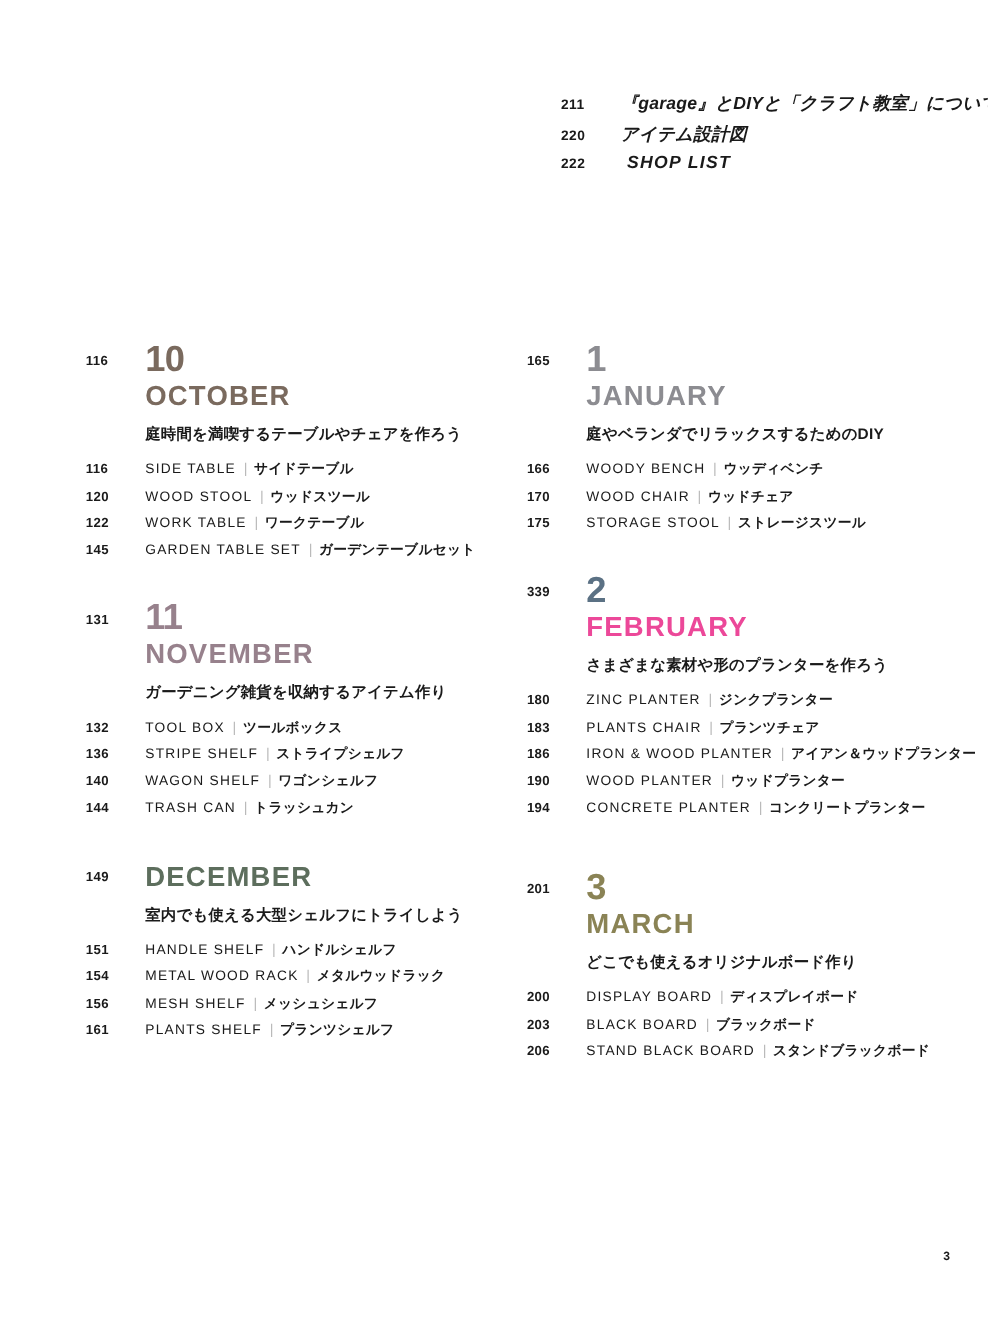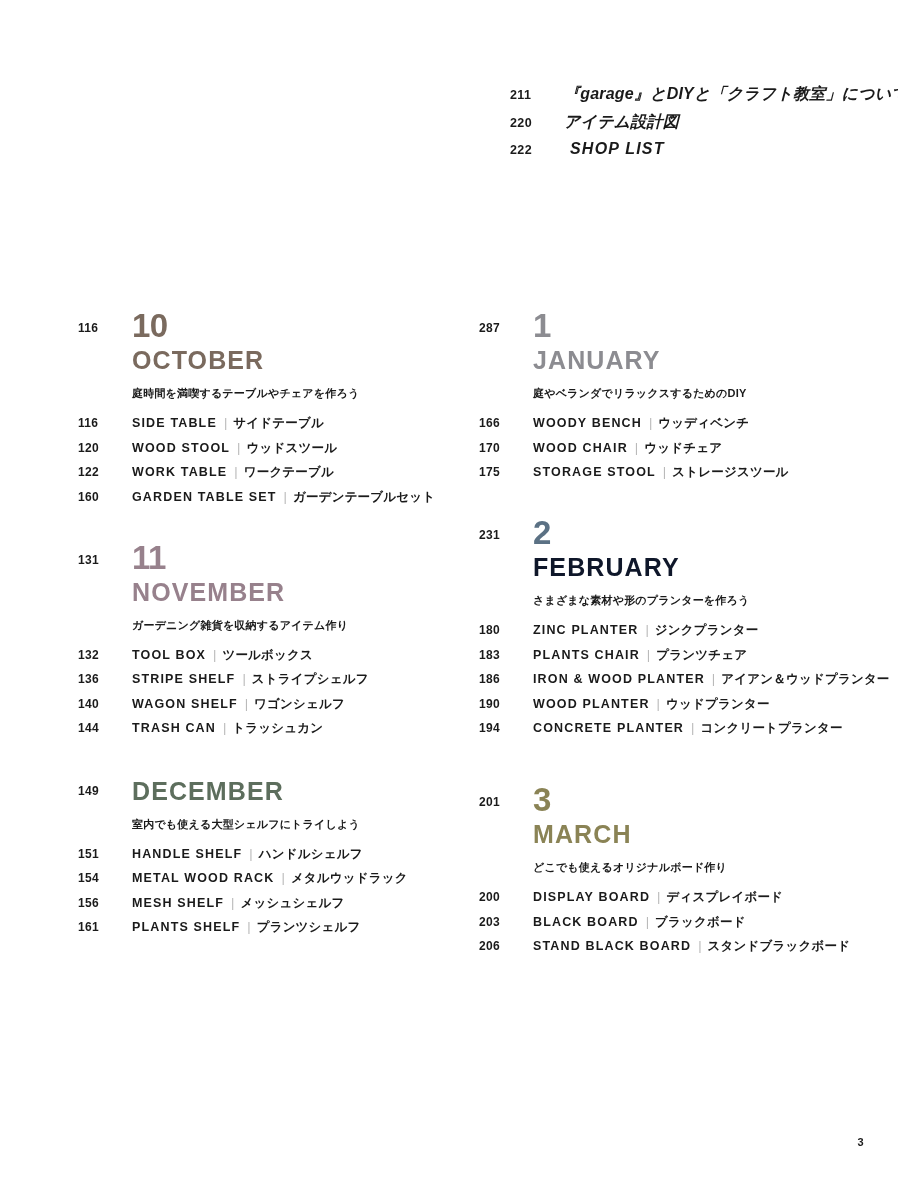--- a/index.html
+++ b/index.html
@@ -104,21 +104,21 @@
     letter-spacing: -0.5px;
   }
   .month-name {
     font-size: 25px;
     font-weight: bold;
     letter-spacing: 1.1px;
     line-height: 1.35;
     margin-top: 2px;
   }
   .month-desc {
-    font-size: 11px;
+    font-size: 14px;
     font-weight: bold;
     color: #1a1a1a;
     letter-spacing: 0.2px;
     margin-top: 8px;
     white-space: nowrap;
   }
 
   
   .items {
     margin-top: 14px;
@@ -137,21 +137,21 @@
     letter-spacing: 0.3px;
     color: #1a1a1a;
   }
   .item-row .body {
     padding-left: 12px;
     display: flex;
     align-items: baseline;
   }
   .item-row .en {
     font-size: 12.5px;
-    font-weight: bold;
+    font-weight: normal;
     letter-spacing: 1.15px;
     color: #1a1a1a;
   }
   .item-row .sep {
     color: #b9b9b9;
     font-size: 13px;
     font-weight: normal;
     padding: 0 6px 0 7px;
     line-height: 1;
   }
@@ -223,21 +223,21 @@
             </div>
             <div class="item-row">
               <span class="pg">122</span>
               <span class="body">
                 <span class="en">WORK TABLE</span>
                 <span class="sep">|</span>
                 <span class="ja">ワークテーブル</span>
               </span>
             </div>
             <div class="item-row">
-              <span class="pg">160</span>
+              <span class="pg">145</span>
               <span class="body">
                 <span class="en">GARDEN TABLE SET</span>
                 <span class="sep">|</span>
                 <span class="ja">ガーデンテーブルセット</span>
               </span>
             </div>
           </div>
         </div>
         <div class="section">
           <div class="sec-head">
@@ -323,21 +323,21 @@
                 <span class="sep">|</span>
                 <span class="ja">プランツシェルフ</span>
               </span>
             </div>
           </div>
         </div>
       </div>
     <div class="col col-right">
         <div class="section">
           <div class="sec-head">
-            <div class="sec-startpage">287</div>
+            <div class="sec-startpage">165</div>
             <div class="sec-main">
               <div class="month-num" style="color: rgb(140, 140, 145);">1</div>
               <div class="month-name" style="color: rgb(140, 140, 145);">JANUARY</div>
               <div class="month-desc">庭やベランダでリラックスするためのDIY</div>
             </div>
           </div>
           <div class="items">
             <div class="item-row">
               <span class="pg">166</span>
               <span class="body">
@@ -359,24 +359,24 @@
               <span class="body">
                 <span class="en">STORAGE STOOL</span>
                 <span class="sep">|</span>
                 <span class="ja">ストレージスツール</span>
               </span>
             </div>
           </div>
         </div>
         <div class="section sec-gap-tall">
           <div class="sec-head">
-            <div class="sec-startpage">231</div>
+            <div class="sec-startpage">339</div>
             <div class="sec-main">
               <div class="month-num" style="color: rgb(91, 113, 132);">2</div>
-              <div class="month-name" style="color: #0f172a;">FEBRUARY</div>
+              <div class="month-name" style="color: #ec4899;">FEBRUARY</div>
               <div class="month-desc">さまざまな素材や形のプランターを作ろう</div>
             </div>
           </div>
           <div class="items">
             <div class="item-row">
               <span class="pg">180</span>
               <span class="body">
                 <span class="en">ZINC PLANTER</span>
                 <span class="sep">|</span>
                 <span class="ja">ジンクプランター</span>

